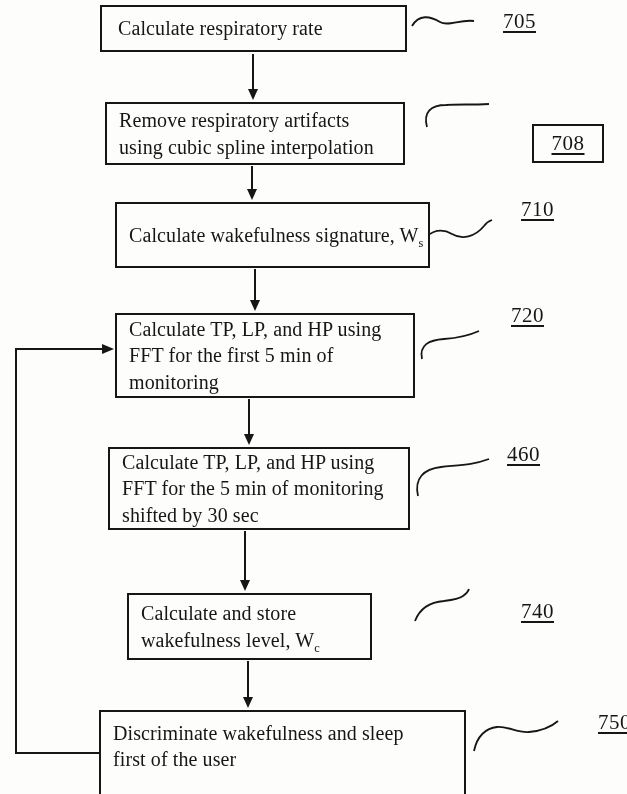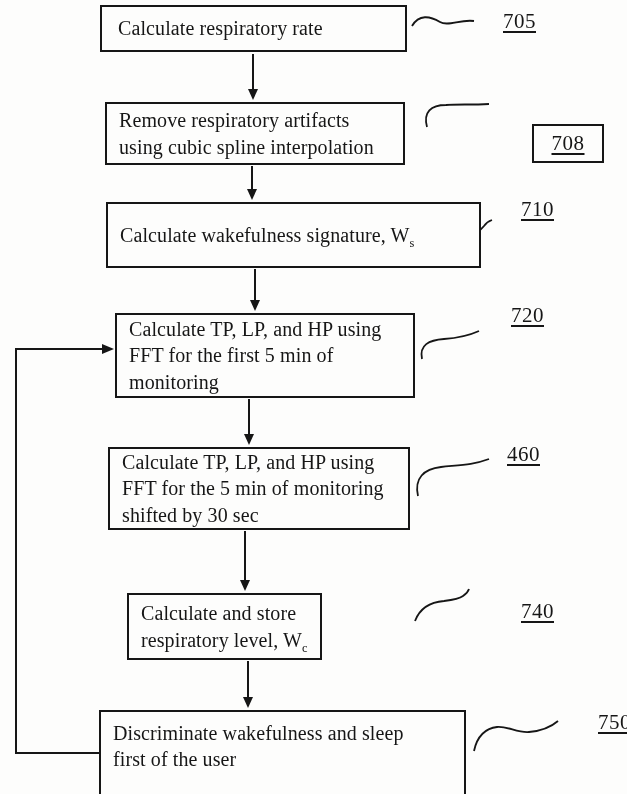--- a/index.html
+++ b/index.html
@@ -111,42 +111,42 @@
     <div class="line">Calculate respiratory rate</div>
   </div>
   <div class="ref" style="left:503px;top:9px;">705</div>
 
   <div class="flowbox" style="left:105px;top:102px;width:300px;height:63px;">
     <div class="line">Remove respiratory artifacts</div>
     <div class="line">using cubic spline interpolation</div>
   </div>
   <div class="ref ref-boxed" style="left:532px;top:88px;width:72px;height:39px;margin-top:36px;">708</div>
 
-  <div class="flowbox" style="left:106px;top:202px;width:375px;height:66px;">
+  <div class="flowbox" style="left:115px;top:202px;width:315px;height:66px;">
     <div class="line"><span>Calculate wakefulness signature, W</span><sub>s</sub></div>
   </div>
   <div class="ref" style="left:521px;top:197px;">710</div>
 
   <div class="flowbox" style="left:115px;top:313px;width:300px;height:85px;">
     <div class="line">Calculate TP, LP, and HP using</div>
     <div class="line">FFT for the first 5 min of</div>
     <div class="line">monitoring</div>
   </div>
   <div class="ref" style="left:511px;top:303px;">720</div>
 
   <div class="flowbox" style="left:108px;top:447px;width:302px;height:83px;">
     <div class="line">Calculate TP, LP, and HP using</div>
     <div class="line">FFT for the 5 min of monitoring</div>
     <div class="line">shifted by 30 sec</div>
   </div>
   <div class="ref" style="left:507px;top:442px;">460</div>
 
-  <div class="flowbox" style="left:127px;top:593px;width:195px;height:67px;">
+  <div class="flowbox" style="left:127px;top:593px;width:245px;height:67px;">
     <div class="line">Calculate and store</div>
-    <div class="line"><span>respiratory level, W</span><sub>c</sub></div>
+    <div class="line"><span>wakefulness level, W</span><sub>c</sub></div>
   </div>
   <div class="ref" style="left:521px;top:593px;margin-top:6px;">740</div>
 
   <div class="flowbox" style="left:99px;top:710px;width:367px;height:110px;justify-content:flex-start;padding-top:8px;">
     <div class="line">Discriminate wakefulness and sleep</div>
     <div class="line">first of the user</div>
   </div>
   <div class="ref" style="left:574px;top:710px;margin-left:24px;">750</div>
 
 </div>

